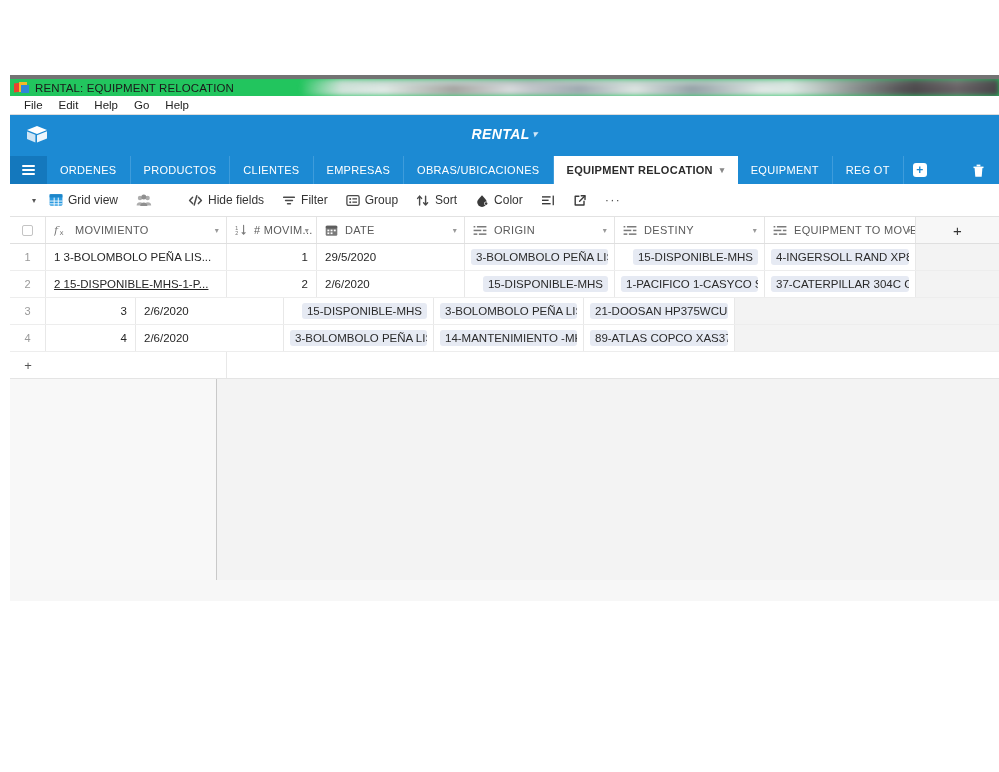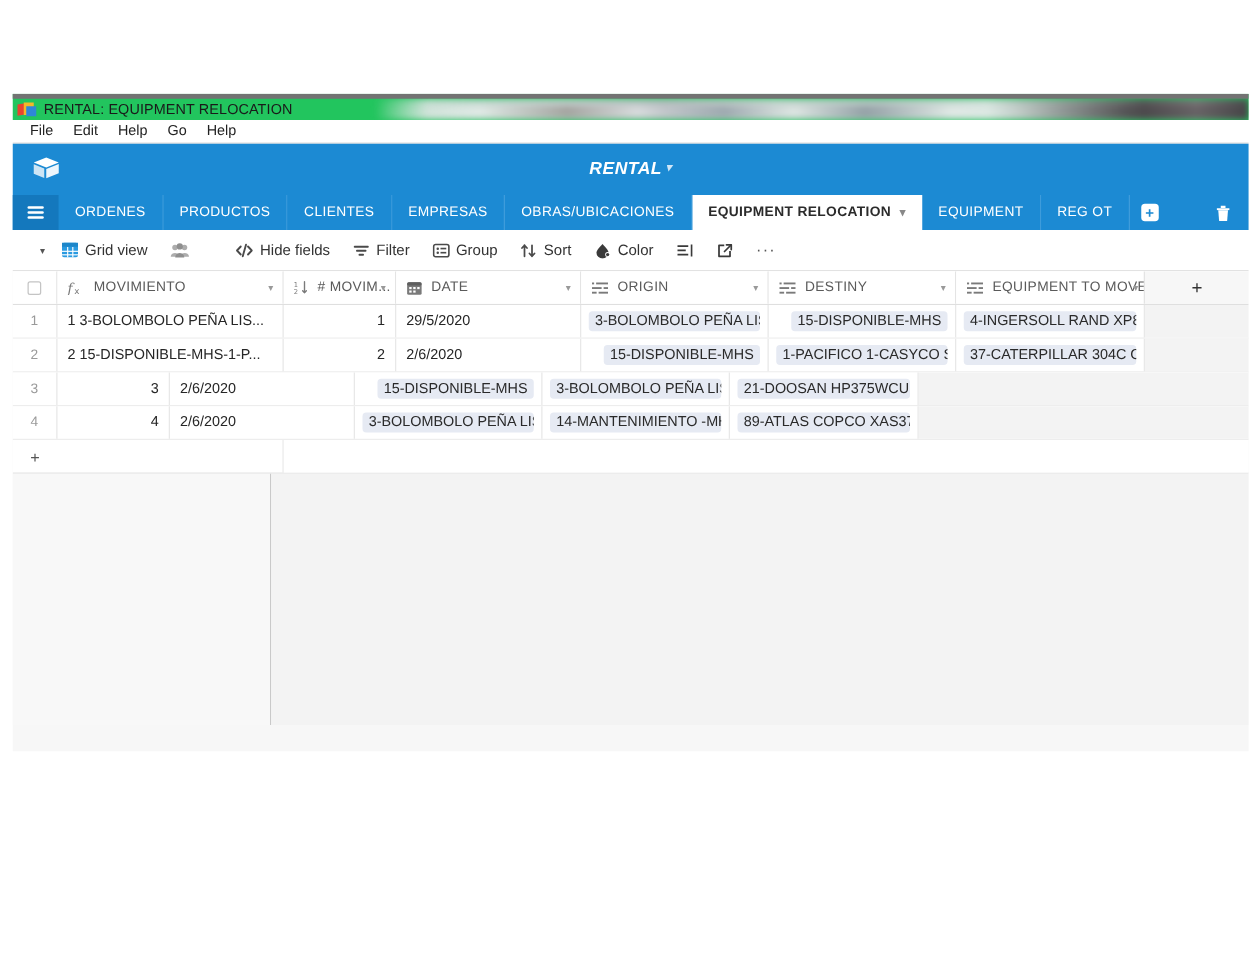--- a/index.html
+++ b/index.html
@@ -623,21 +623,21 @@
         <span class="chip">15-DISPONIBLE-MHS</span>
       </div>
       <div class="gc chips" style="width:151px;">
         <span class="chip">4-INGERSOLL RAND XP825W</span>
       </div>
       <div class="gc-tail"></div>
     </div>
 
     <div class="grid-row">
       <div class="gr-num">2</div>
-      <div class="gc" style="width:181px;">2 15-DISPONIBLE-MHS-1-P...</div>
+      <div class="gc" style="width:181px;text-decoration:underline;">2 15-DISPONIBLE-MHS-1-P...</div>
       <div class="gc num" style="width:90px;">2</div>
       <div class="gc" style="width:148px;">2/6/2020</div>
       <div class="gc chips right" style="width:150px;">
         <span class="chip">15-DISPONIBLE-MHS</span>
       </div>
       <div class="gc chips right" style="width:150px;">
         <span class="chip">1-PACIFICO 1-CASYCO SAS</span>
       </div>
       <div class="gc chips" style="width:151px;">
         <span class="chip">37-CATERPILLAR 304C CR200</span>

